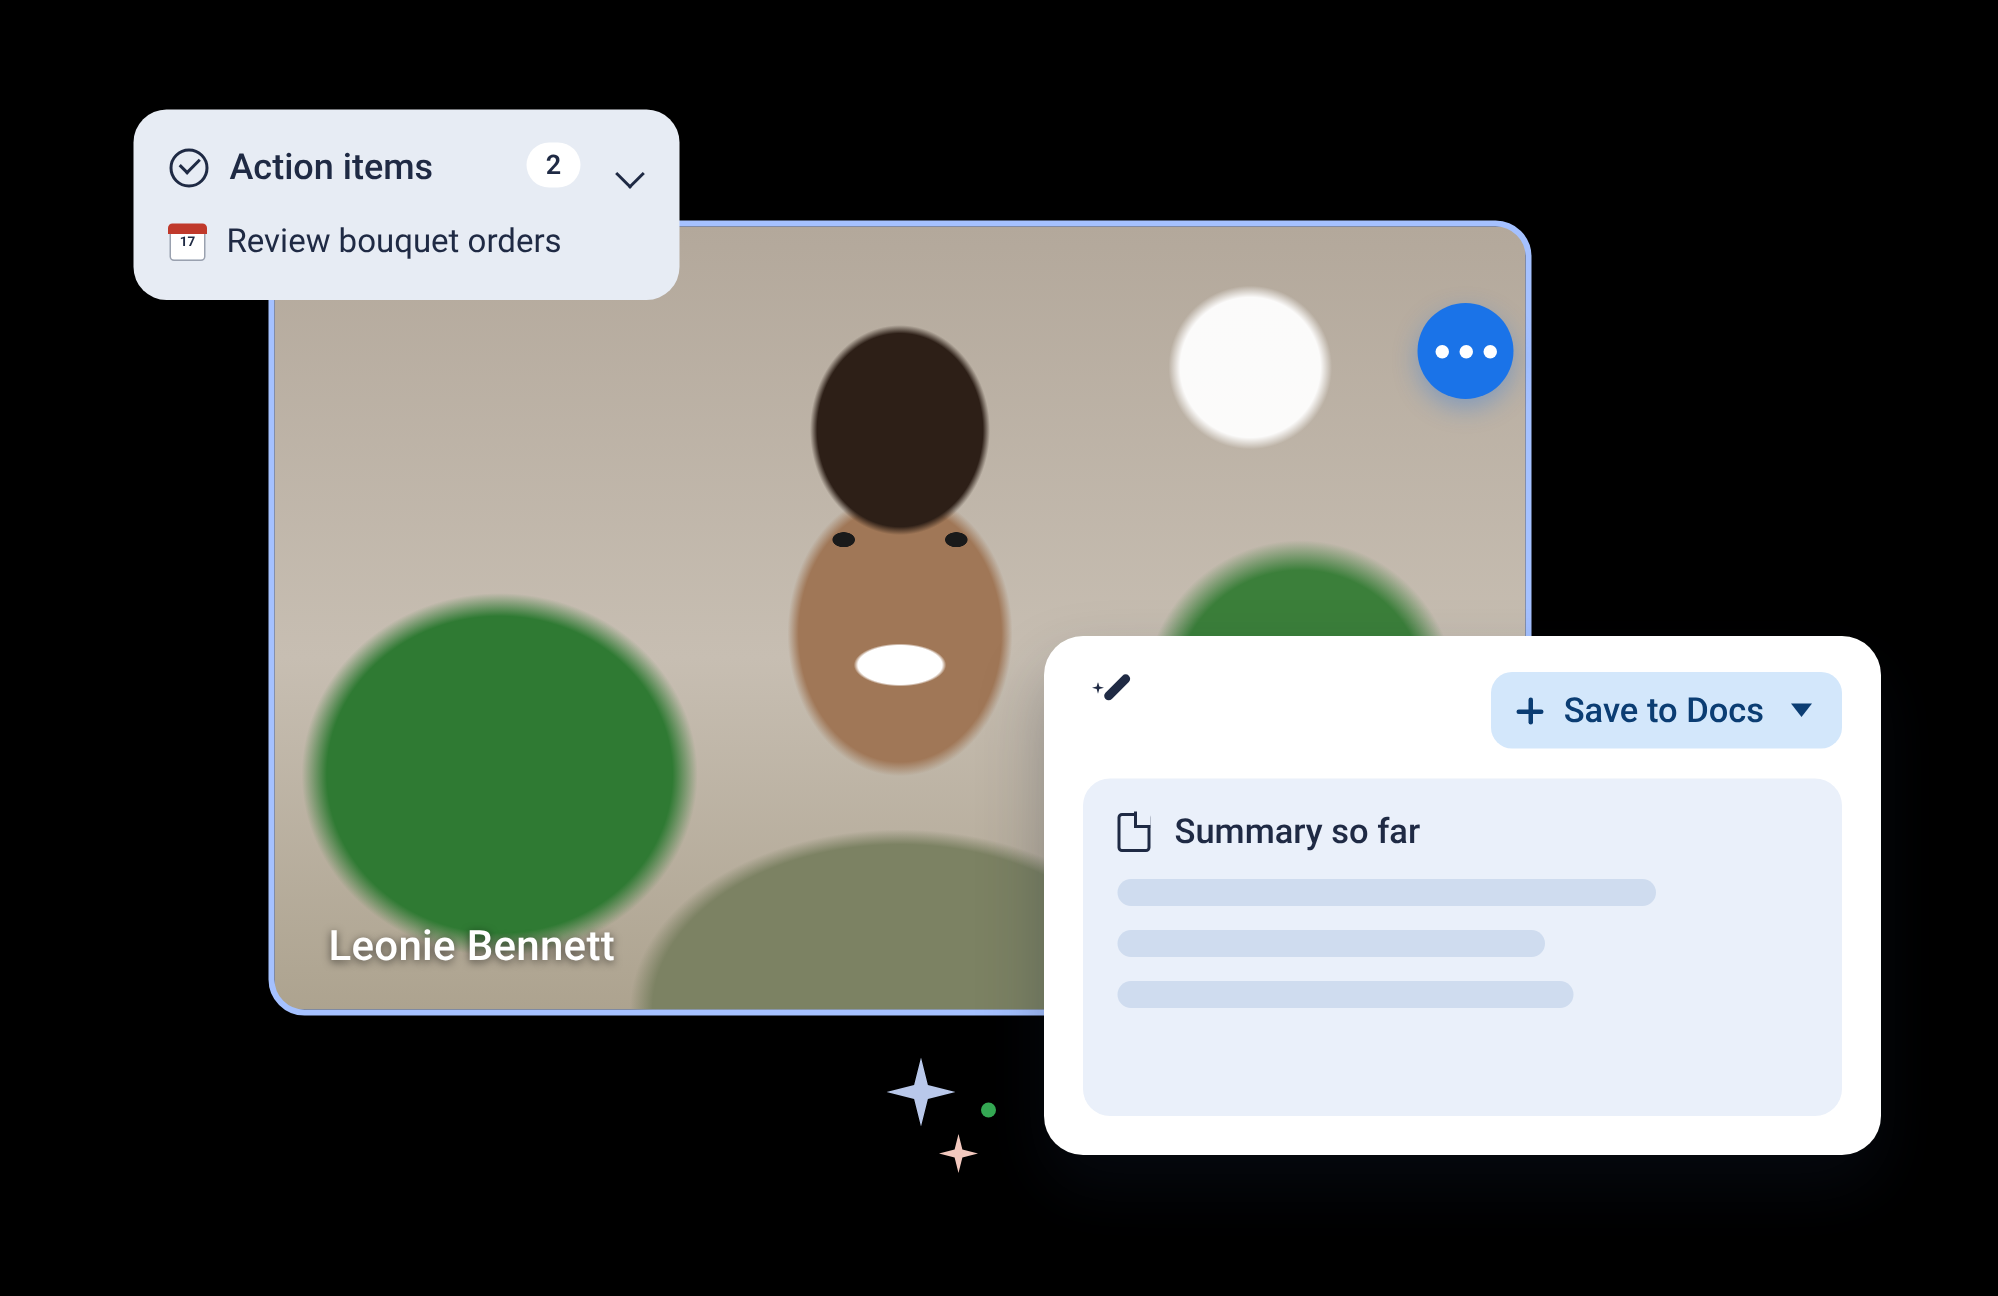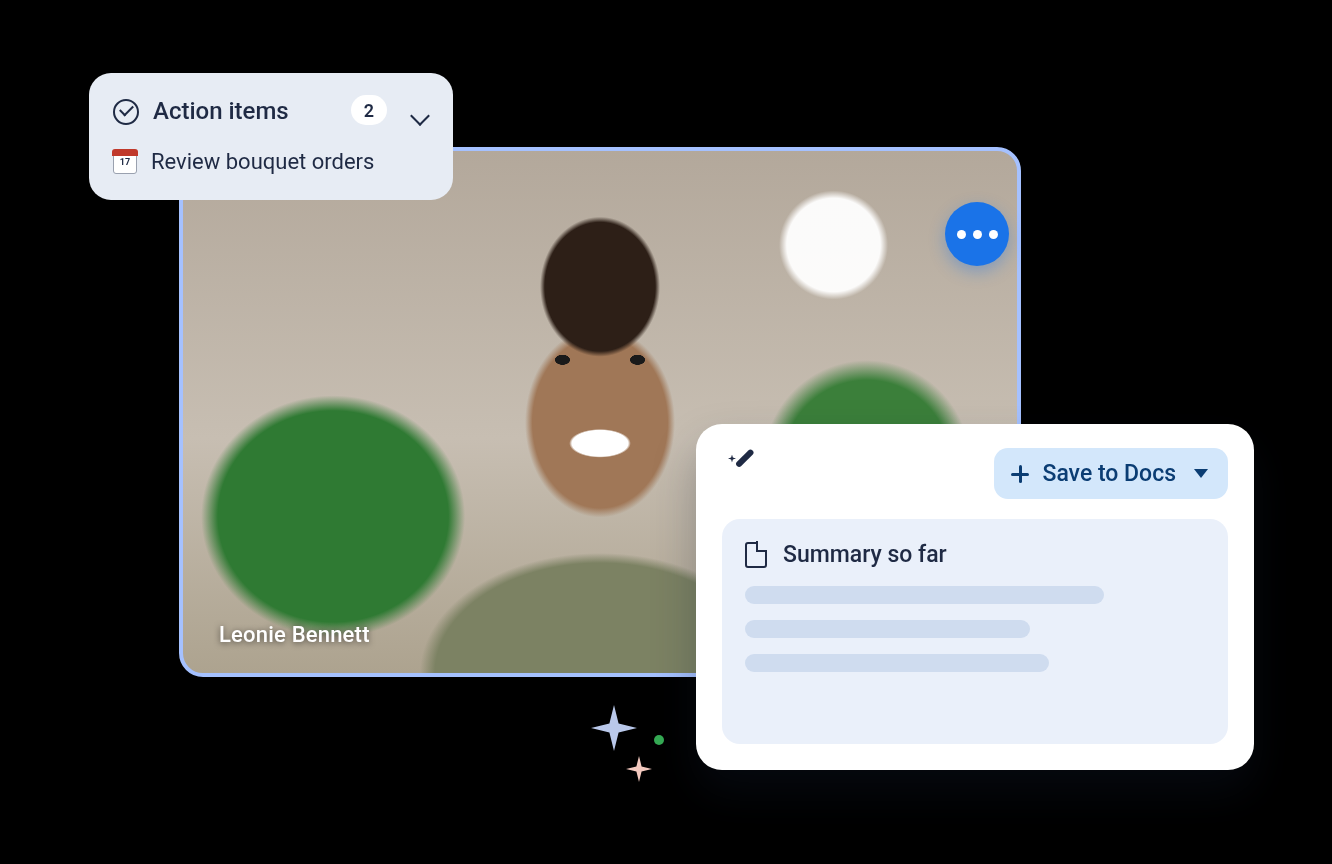--- a/index.html
+++ b/index.html
@@ -41,21 +41,21 @@
       radial-gradient(ellipse 12px 8px at 45.5% 40%, #1a1a1a 0 60%, transparent 65%),
       radial-gradient(ellipse 12px 8px at 54.5% 40%, #1a1a1a 0 60%, transparent 65%);
     mix-blend-mode: normal;
     pointer-events:none;
   }
   .participant-name {
     position: absolute;
     left: 36px;
     bottom: 26px;
     color: #fff;
-    font-size: 22px;
+    font-size: 28px;
     font-weight: 500;
     text-shadow: 0 1px 6px rgba(0,0,0,.6);
     letter-spacing: .2px;
     margin-top: 12px;
   }
 
   
   .more-btn {
     position: absolute;
     left: 945px;

